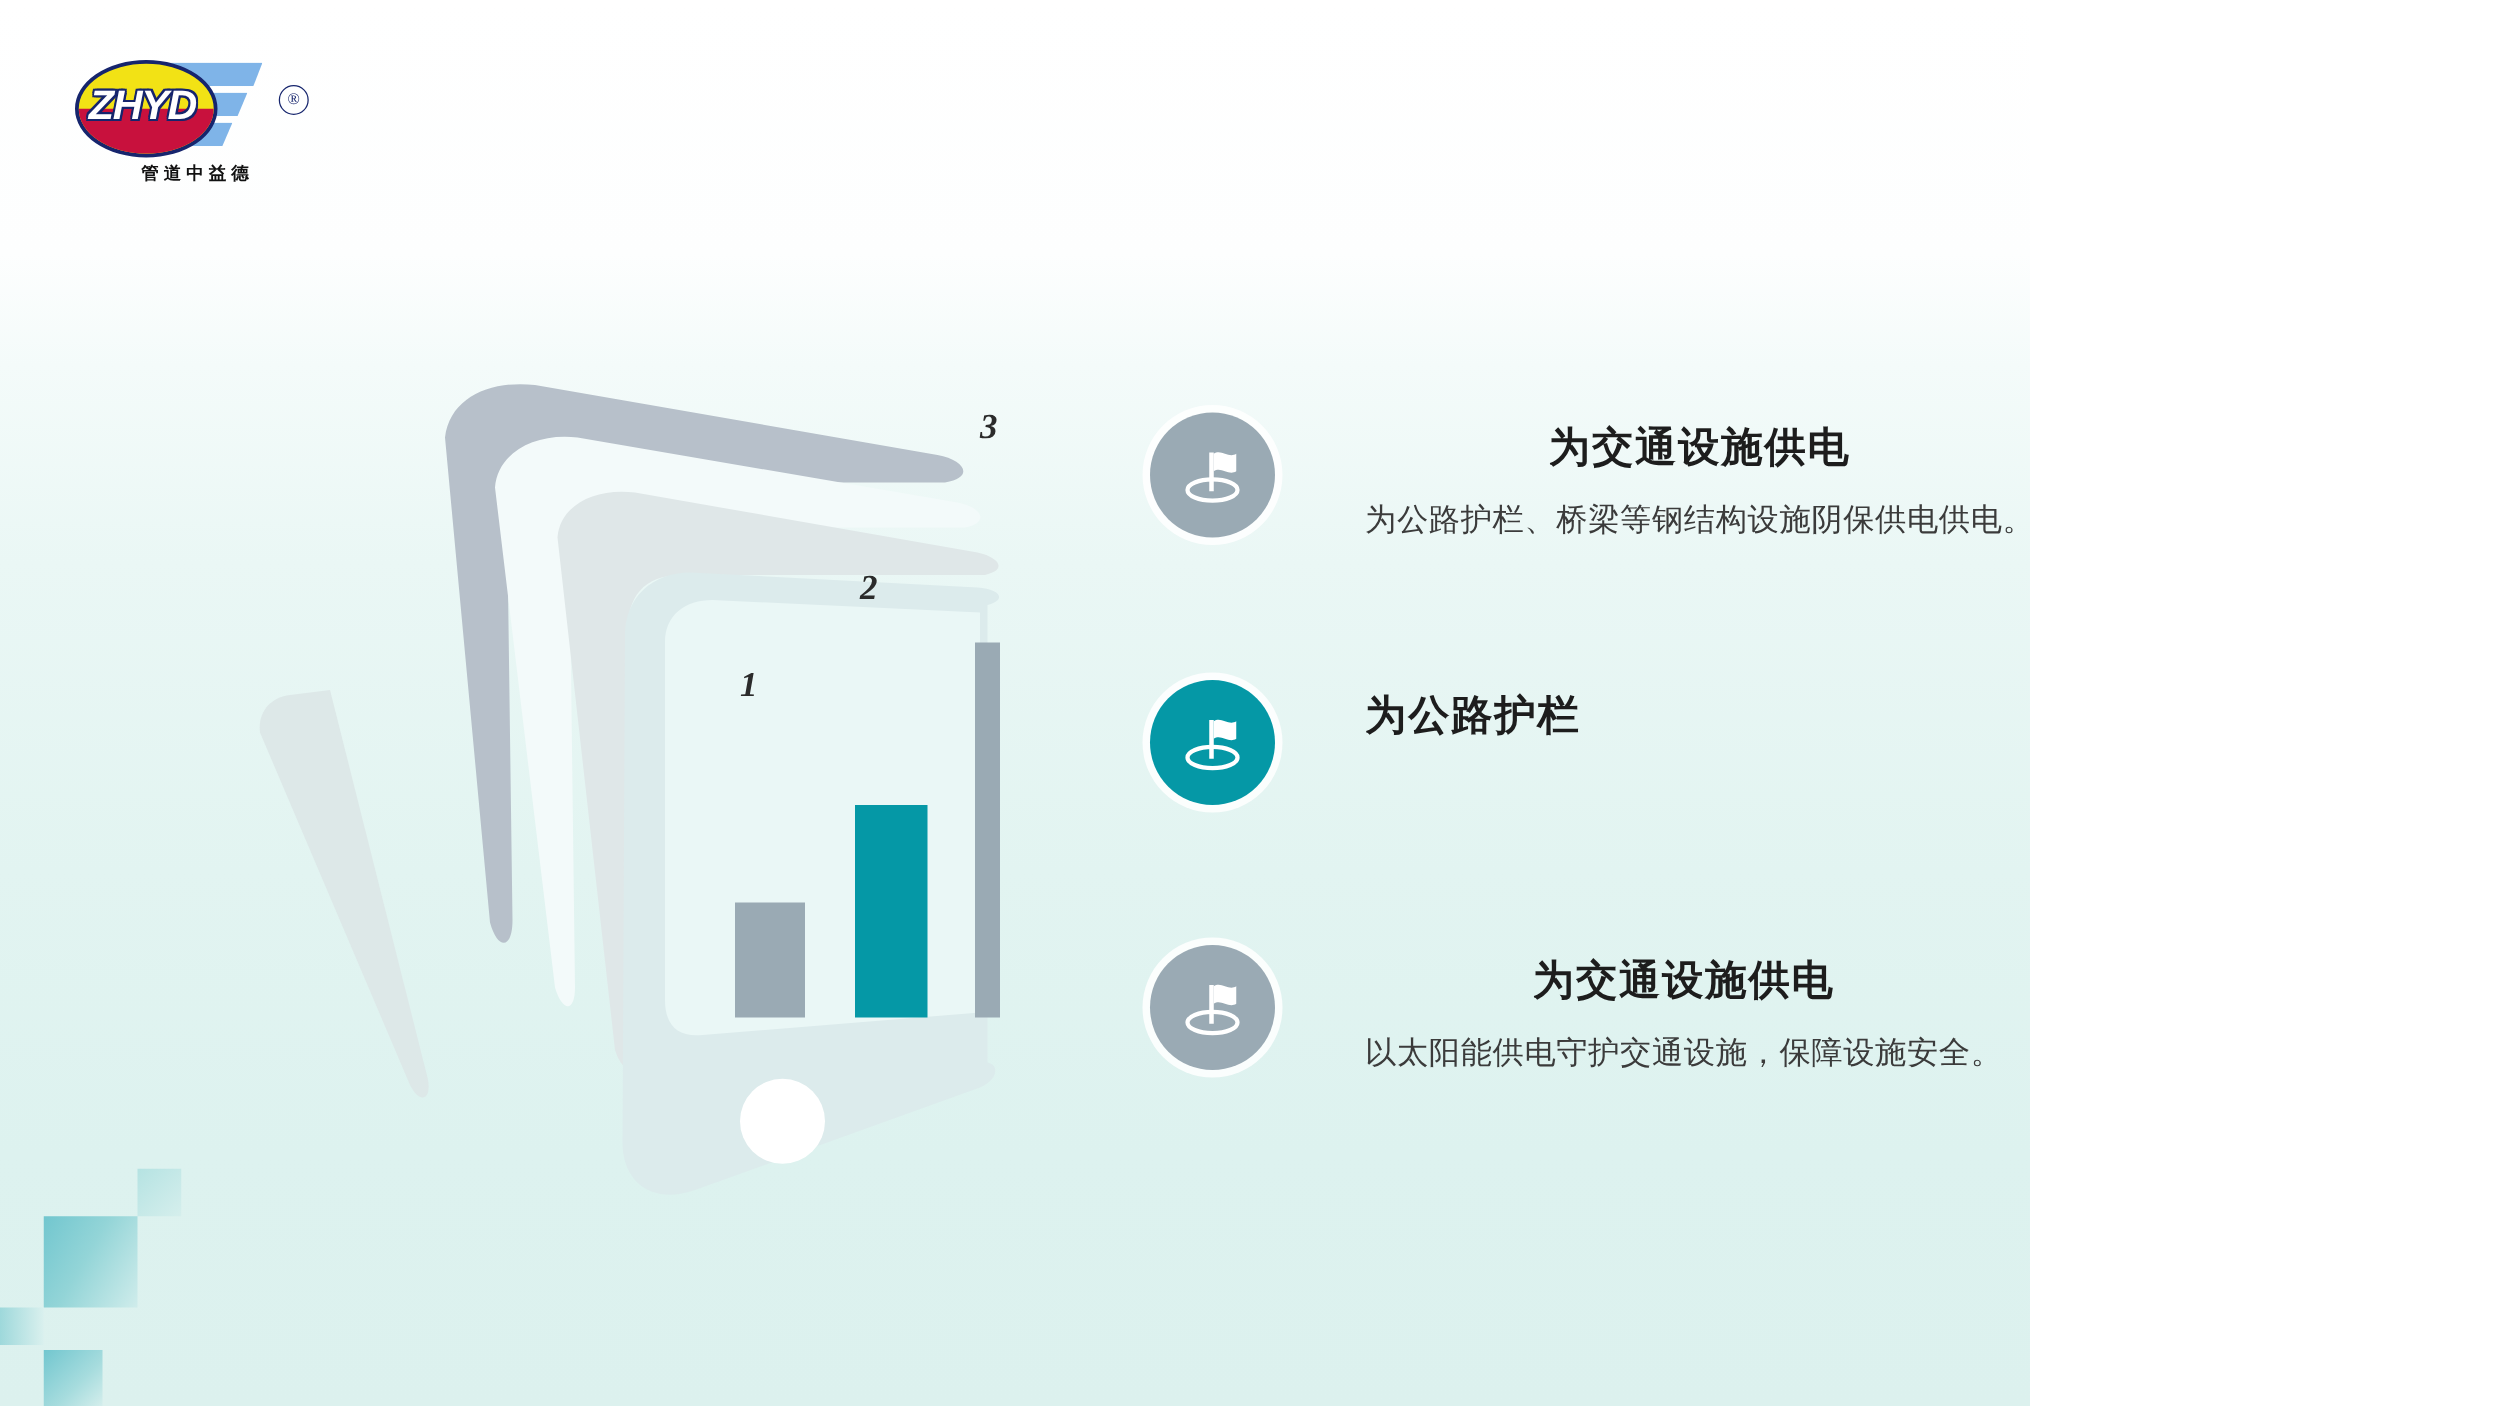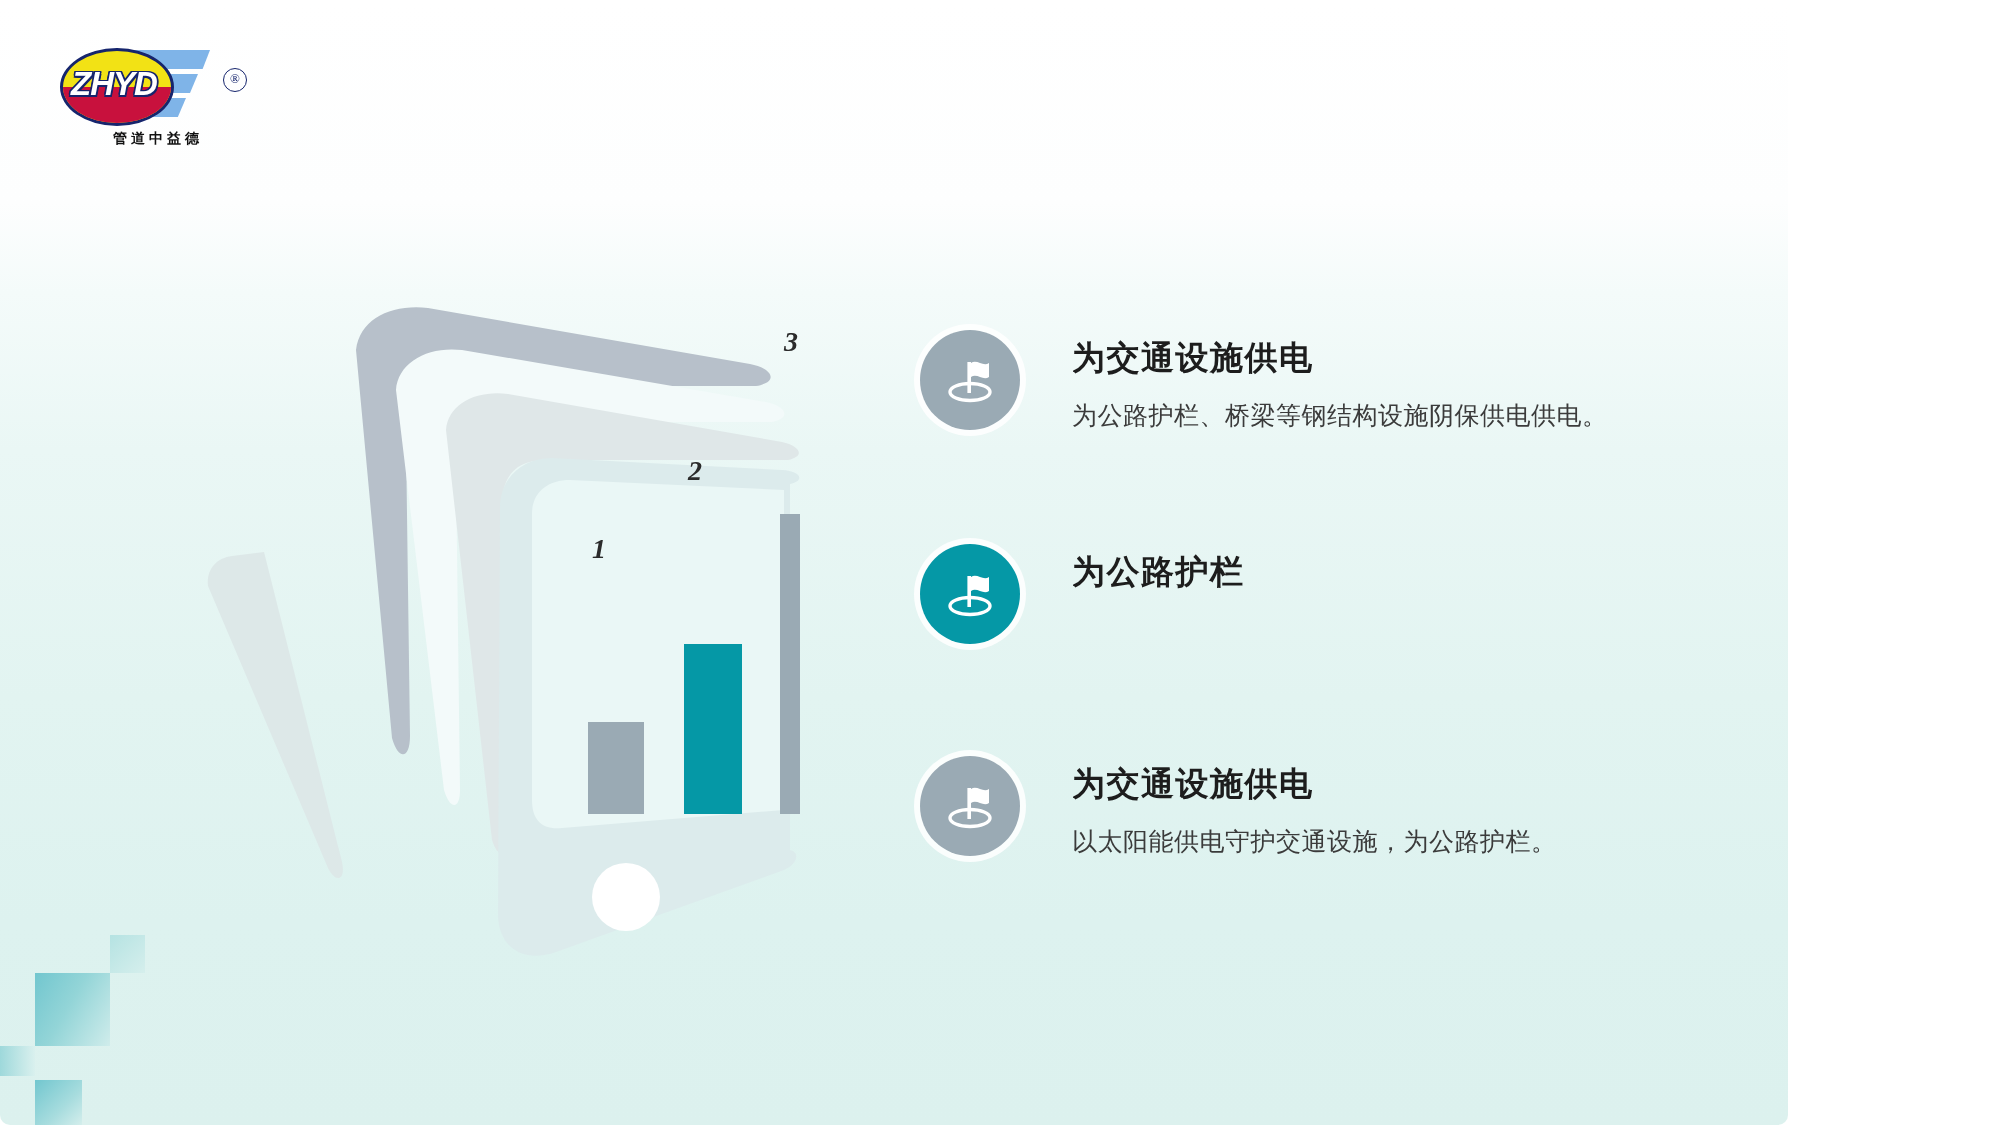--- a/index.html
+++ b/index.html
@@ -3,33 +3,32 @@
 <meta charset="utf-8">
 <title>守护交通设施安全</title>
 <style>
   html, body {
     margin: 0;
     padding: 0;
     background: #ffffff;
   }
   .slide {
     position: relative;
-    width: 1788px;
+    width: 1624px;
     height: 1125px;
     overflow: hidden;
     font-family: "Liberation Serif", "DejaVu Serif", serif;
     background: linear-gradient(180deg,
         #ffffff 0%,
         #fdfefe 18%,
         #f4fbfa 26%,
         #eaf7f5 40%,
         #e2f4f1 62%,
         #ddf2ef 82%,
         #dcf1ee 100%);
-    border-radius: 10px;
   }
 
   
   .deco {
     position: absolute;
     pointer-events: none;
   }
   .deco-tr-1 {
     top: 0; left: 1868px;
     width: 132px; height: 110px;
@@ -190,22 +189,23 @@
     border-radius: 50%;
     background: #9aaab4;
     box-shadow: 0 0 0 6px rgba(255,255,255,.85);
     display: flex;
     align-items: center;
     justify-content: center;
   }
   .feature.accent .ficon { background: #0598a6; }
 
   .ftext {
-    margin-left: 52px;
+    margin-left: 72px;
     padding-top: 6px;
+    text-align: center;
   }
   .fhead {
     font-family: "DejaVu Serif", "Liberation Serif", serif;
     font-weight: bold;
     font-size: 33px;
     letter-spacing: 1.5px;
     color: #1d1d1d;
     margin: 0 0 18px 0;
     white-space: nowrap;
   }
@@ -304,18 +304,18 @@
     <div class="feature">
       <div class="ficon">
         <svg width="56" height="56" viewBox="0 0 56 56" aria-hidden="true">
           <ellipse cx="28" cy="40" rx="20" ry="8.5" fill="none" stroke="#ffffff" stroke-width="3.4"></ellipse>
           <rect x="25.4" y="10" width="3.6" height="31" fill="#ffffff"></rect>
           <path d="M29 11 C 35 7, 41 15, 47 11 L 47 25 C 41 29, 35 21, 29 25 Z" fill="#ffffff"></path>
         </svg>
       </div>
       <div class="ftext">
         <p class="fhead">为交通设施供电</p>
-        <p class="fdesc">以太阳能供电守护交通设施，为公路护栏。</p>
+        <p class="fdesc">以太阳能供电守护交通设施，保障设施安全。</p>
       </div>
     </div>
 
   </div>
 </div>
 
 </body></html>

